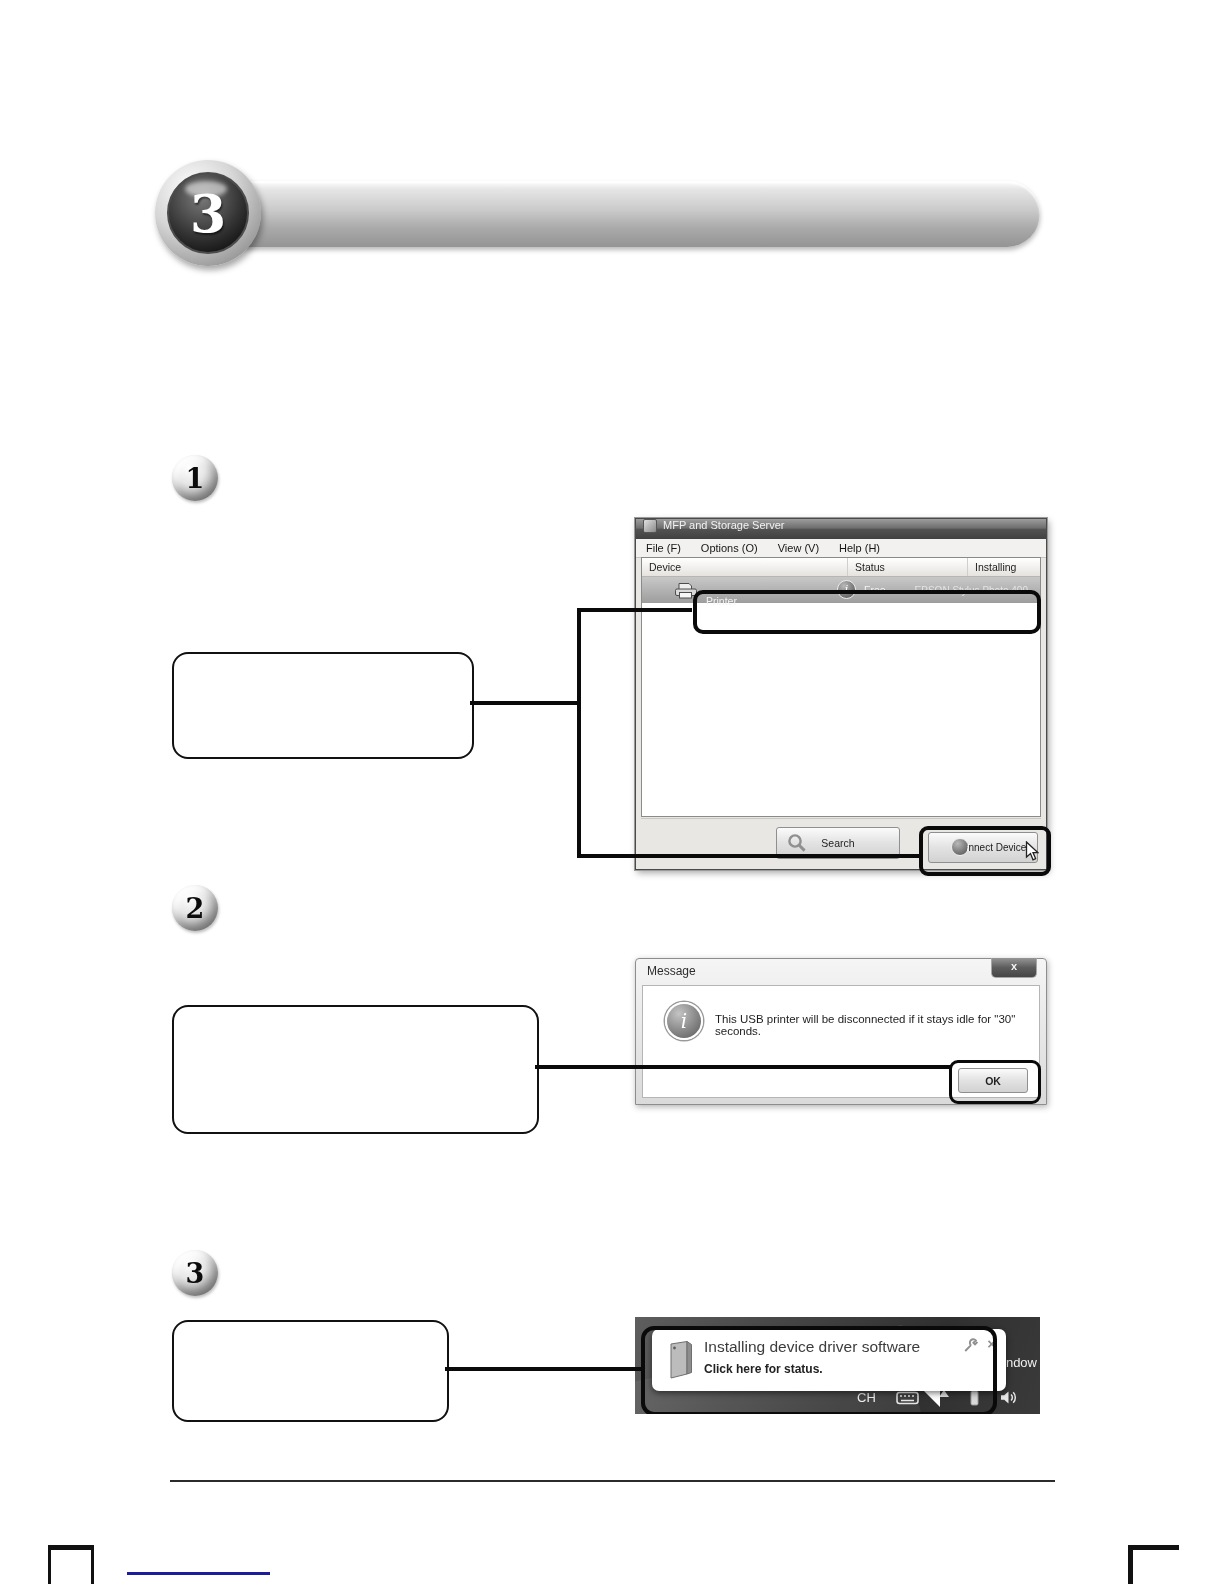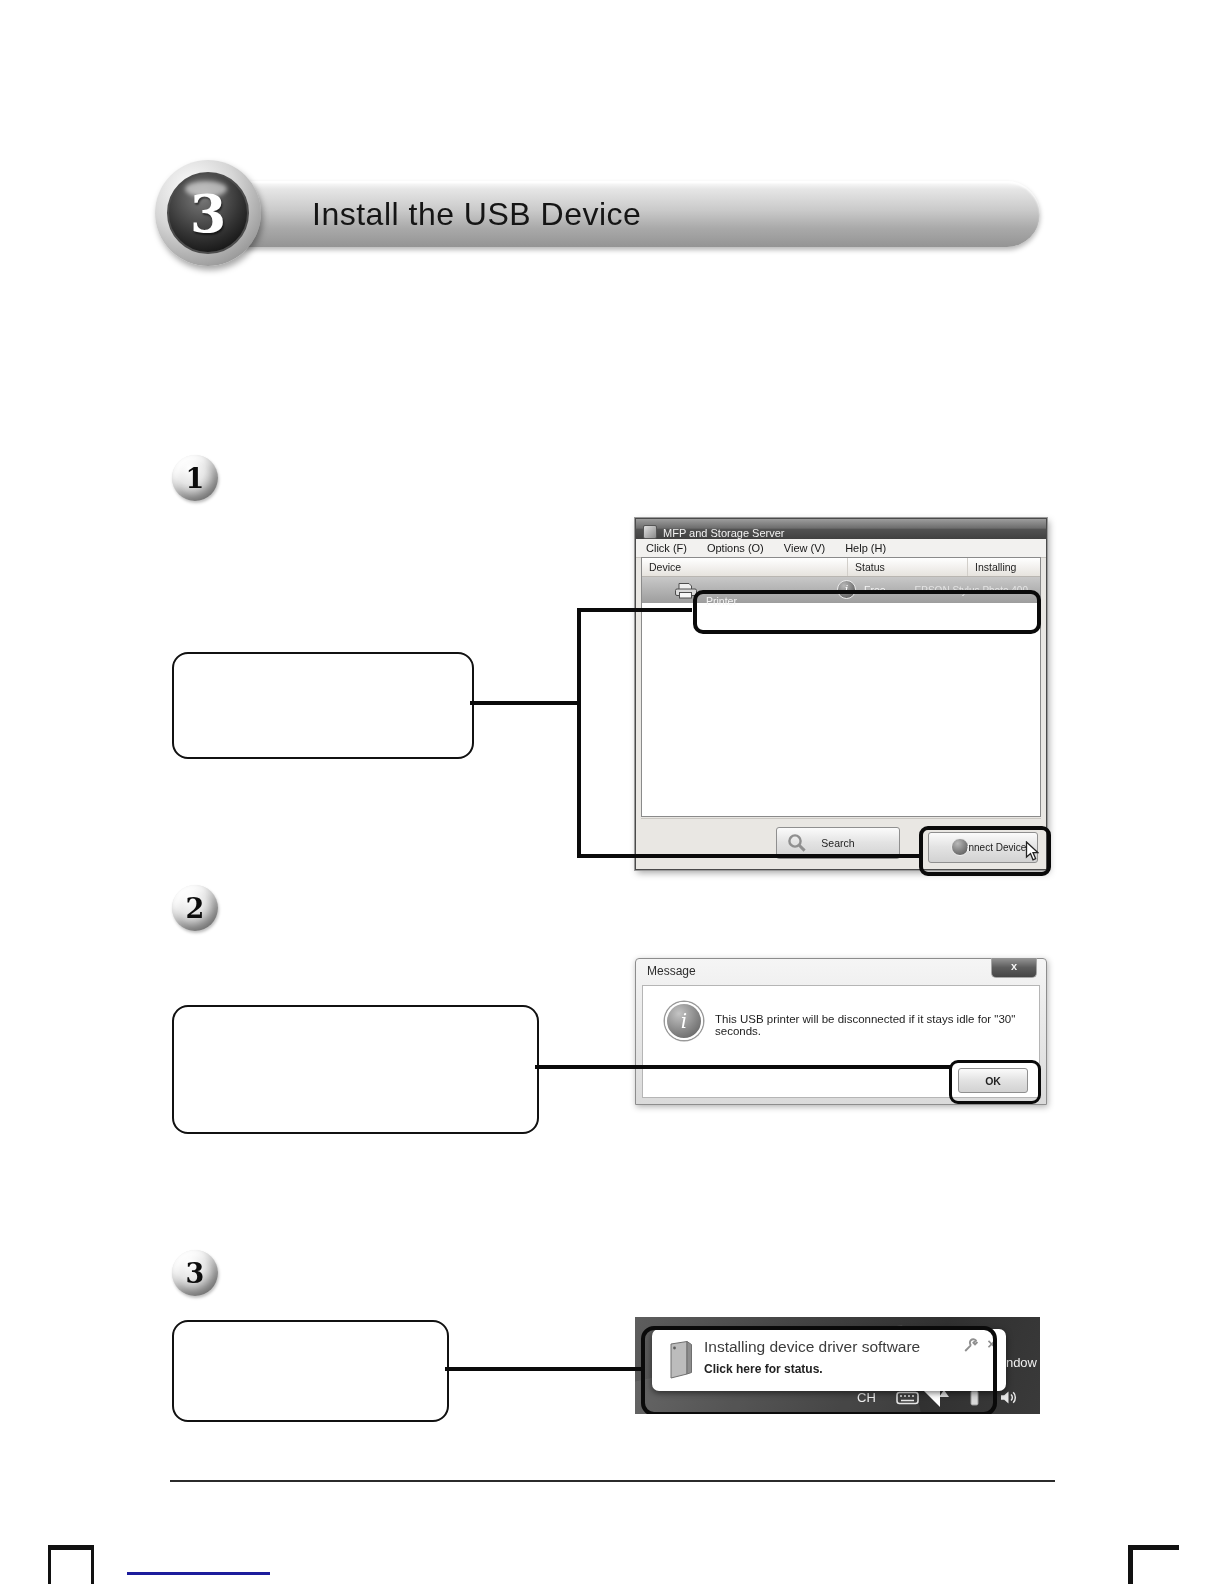--- a/index.html
+++ b/index.html
@@ -38,21 +38,21 @@
   .line{position:absolute;background:#0a0a0a;z-index:30;}
 
   
   .hl{position:absolute;border:4px solid #0a0a0a;border-radius:10px;z-index:25;background:transparent;}
 
   
   .mfp{position:absolute;left:635px;top:518px;width:410px;height:350px;background:#e9e7e3;
     border:1px solid #4a4a4a;box-shadow:0 0 0 1px #9b9b9b, 2px 3px 7px rgba(0,0,0,.35);}
   .mfp-titlebar{position:absolute;left:0;right:0;top:0;height:20px;
     background:linear-gradient(180deg,#9d9d9d,#6e6e6e 45%,#525252 52%,#414141 100%);
-    display:flex;align-items:flex-end;gap:6px;padding:0 7px;color:#f2f2f2;font-size:11px;}
+    display:flex;align-items:flex-start;gap:6px;padding:0 7px;color:#f2f2f2;font-size:11px;}
   .app-icon{width:12px;height:12px;background:linear-gradient(135deg,#e0e0e0,#8a8a8a);border:1px solid #555;border-radius:2px;}
   .mfp-menubar{position:absolute;left:0;right:0;top:20px;height:18px;background:#f2f1ef;
     border-bottom:1px solid #c6c3be;display:flex;align-items:center;gap:20px;padding:0 10px;
     font-size:11px;color:#151515;}
   .mfp-content{position:absolute;left:5px;right:5px;top:38px;bottom:52px;background:#fff;border:1px solid #8a8a8a;}
   .colhead{display:flex;height:18px;background:linear-gradient(#ffffff,#e6e3de);border-bottom:1px solid #b9b6b1;
     font-size:10.5px;color:#222;}
   .colhead div{line-height:18px;padding-left:7px;border-right:1px solid #d2cfca;}
   .col-device{width:198px;} .col-status{width:112px;} .col-info{flex:1;border-right:none !important;}
   .grouprow{height:20px;background:linear-gradient(#efefef,#c1c1c1);position:relative;
@@ -132,21 +132,20 @@
   .blue-line{position:absolute;left:127px;top:1572px;width:143px;height:2.5px;background:#1c1c9c;}
   .crop-right{position:absolute;left:1128px;top:1545px;width:46px;height:39px;
     border-top:5px solid #111;border-left:5px solid #111;}
 </style>
 </head>
 <body>
 
 <div class="page">
 
   <div class="banner-bar"></div>
-  <div class="banner-title">Install the USB Device</div>
   <div class="banner-ball">
     <div class="banner-ball-inner">
       <span class="banner-number">3</span>
     </div>
   </div>
 
   <div class="step-ball" id="step1">
     <span class="step-num">1</span>
   </div>
   <div class="step-ball" id="step2">
@@ -166,21 +165,21 @@
   <div class="line" style="left:577px;top:854px;width:346px;height:4px;"></div>
   <div class="line" style="left:535px;top:1065px;width:415px;height:4px;"></div>
   <div class="line" style="left:445px;top:1367px;width:200px;height:4px;"></div>
 
   <div class="mfp">
     <div class="mfp-titlebar">
       <span class="app-icon"></span>
       <span>MFP and Storage Server</span>
     </div>
     <div class="mfp-menubar">
-      <span>Click (F)</span>
+      <span>File (F)</span>
       <span>Options (O)</span>
       <span>View (V)</span>
       <span>Help (H)</span>
     </div>
     <div class="mfp-content">
       <div class="colhead">
         <div class="col-device">Device</div>
         <div class="col-status">Status</div>
         <div class="col-info">Installing</div>
       </div>

